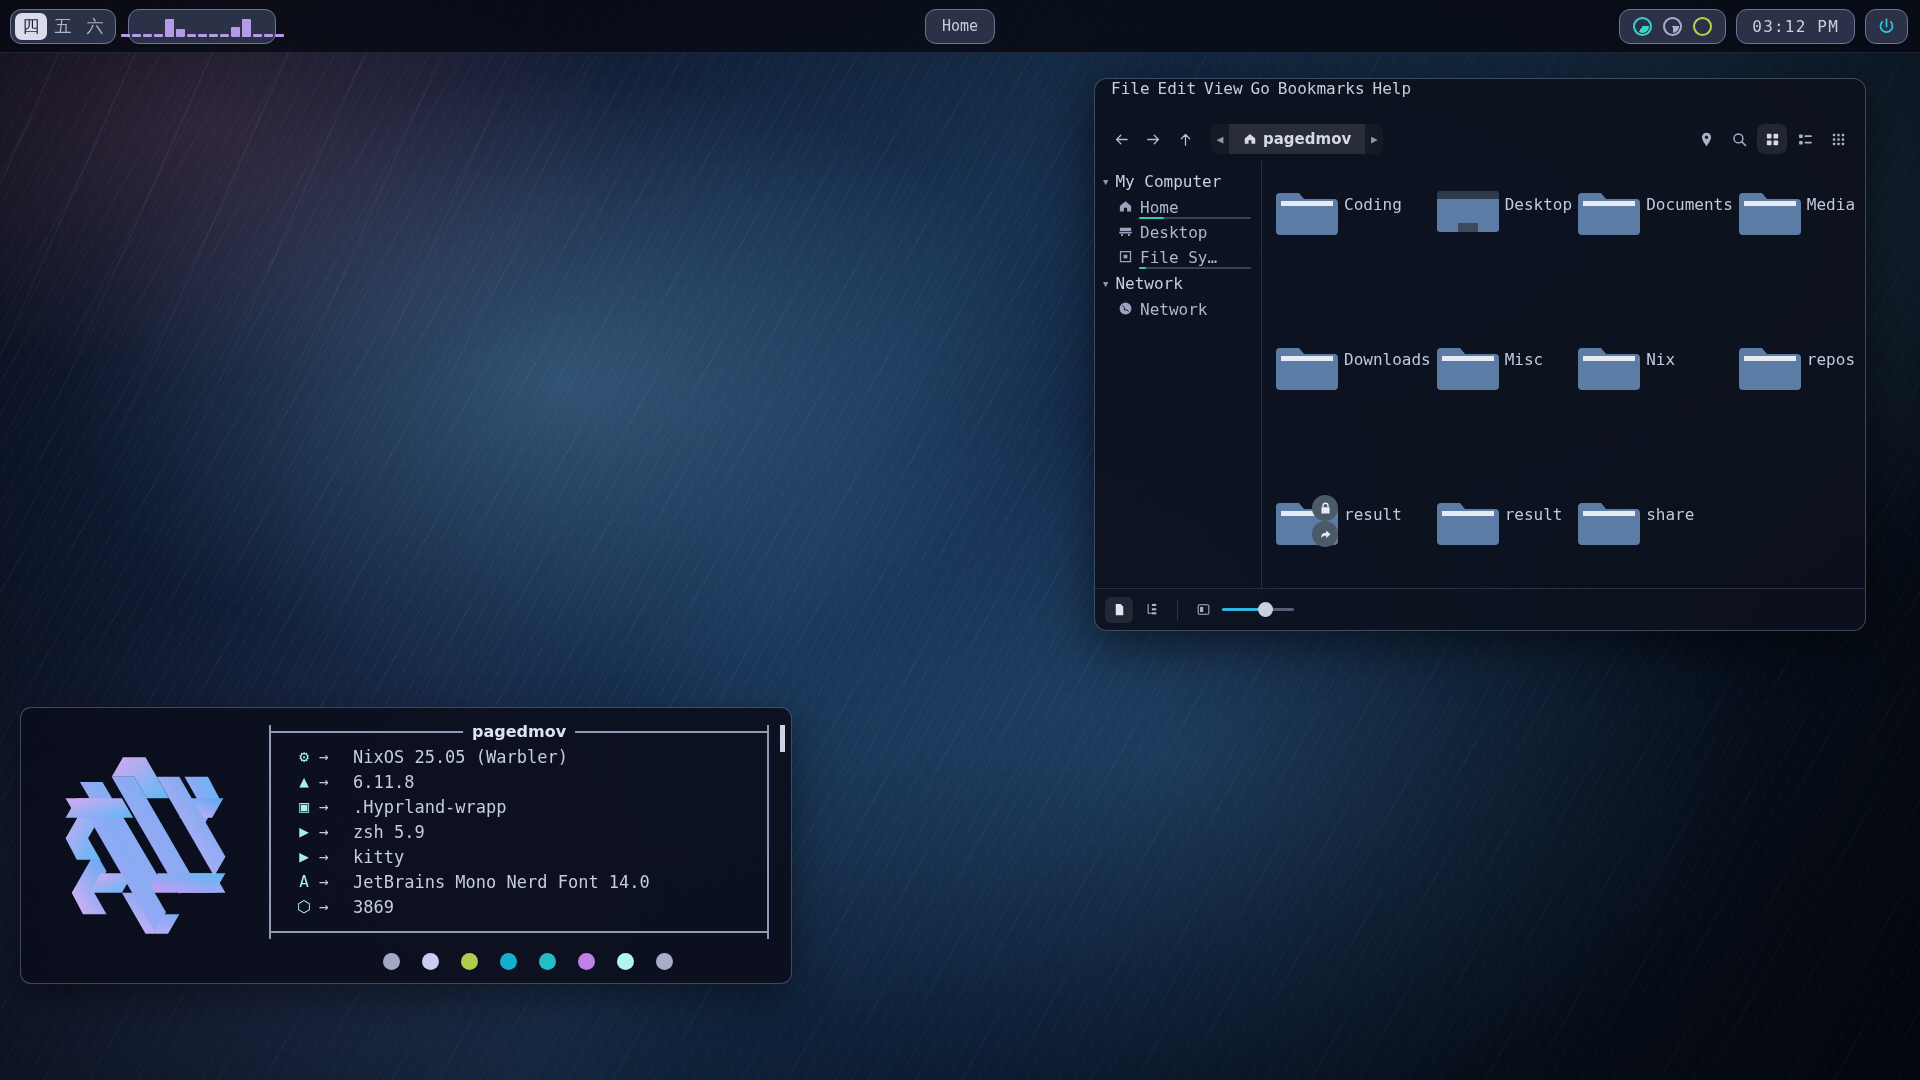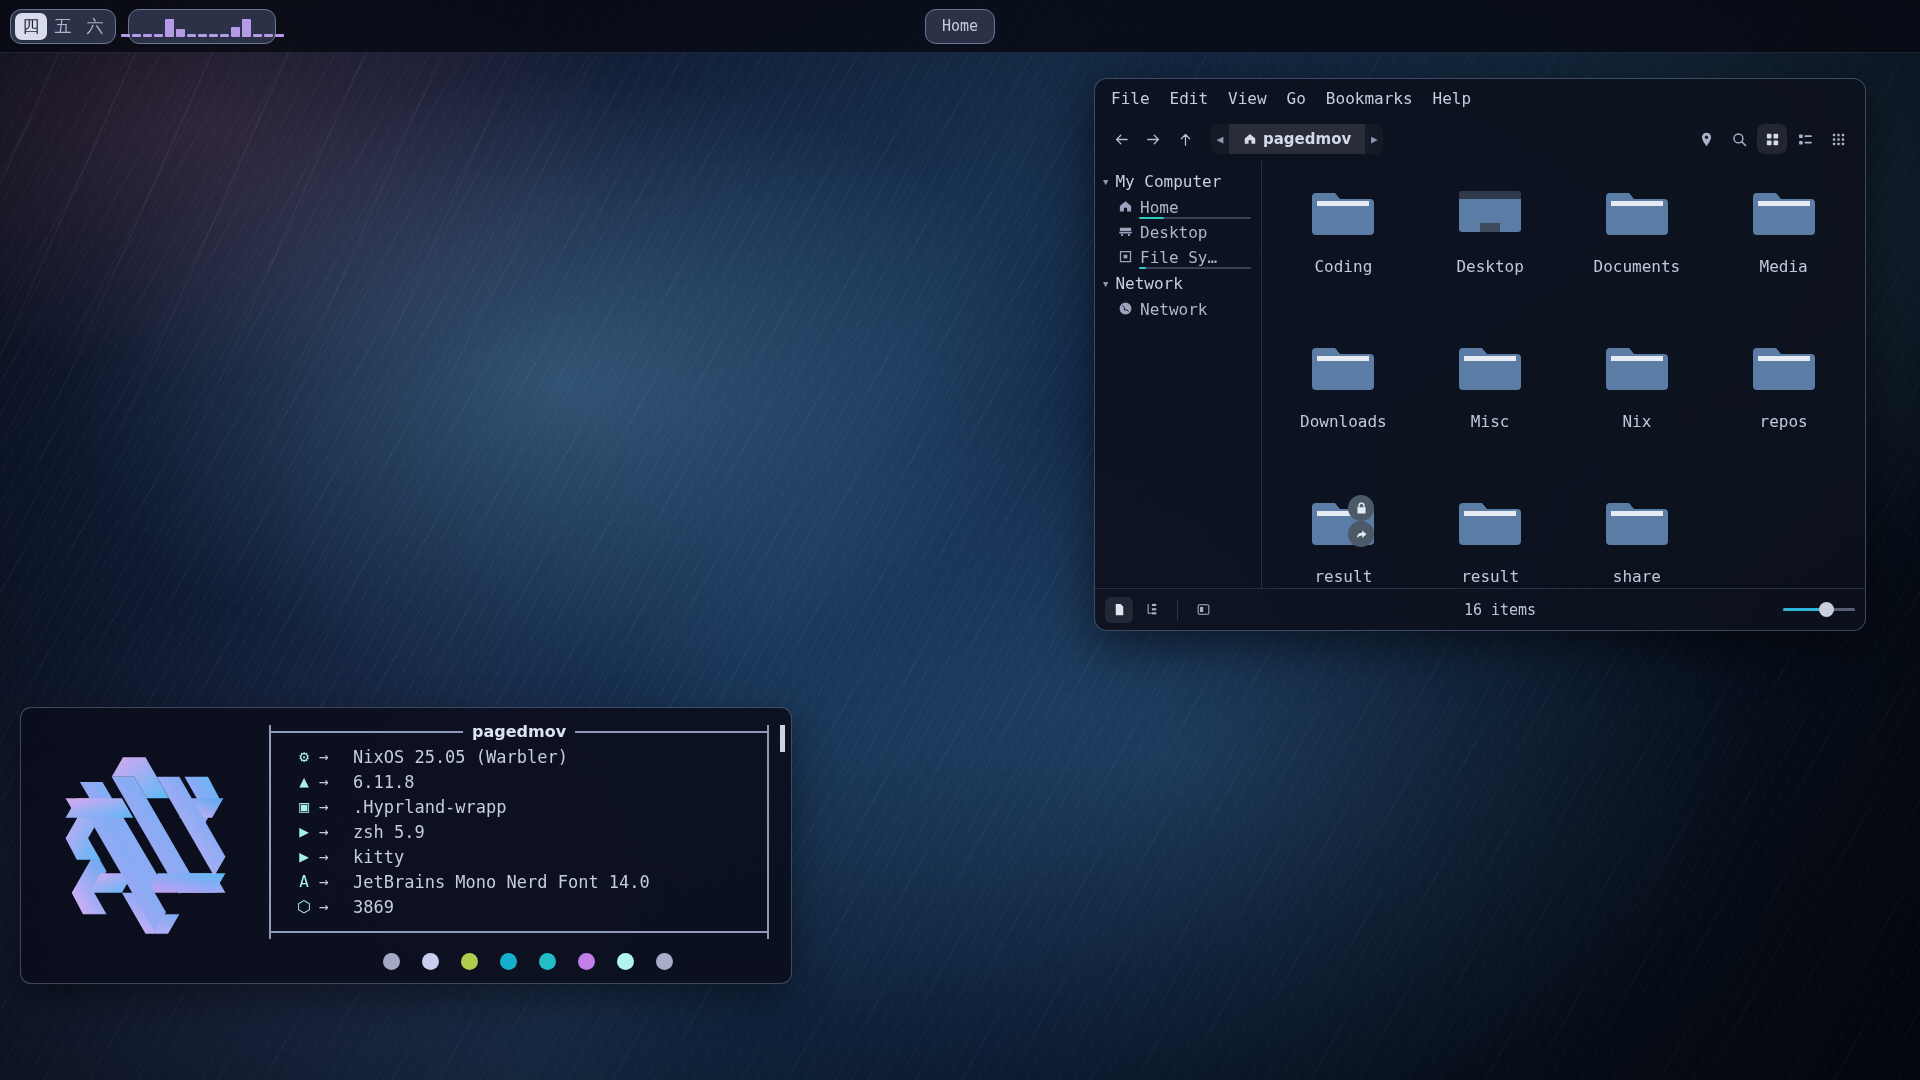--- a/index.html
+++ b/index.html
@@ -130,22 +130,22 @@
     background: rgba(13,17,30,0.94);
     border: 1px solid rgba(130,150,190,0.42);
     border-radius: 13px;
     z-index: 30;
     display: flex; flex-direction: column;
     overflow: hidden;
     box-shadow: 0 14px 48px rgba(0,0,0,0.55);
     color: #c2c9dd;
   }
   #menubar {
-    height: 38px; display: flex; align-items: center;
-    padding: 0 16px; gap: 20px;
+    height: 38px; display: flex; 
+    padding: 0 16px; gap: 8px;
     font-size: 16px; color: #c6cdde;
   }
   .menu-item { cursor: default; }
 
   #toolbar {
     height: 44px; display: flex; align-items: center;
     padding: 0 12px; gap: 4px;
   }
   .tb-btn {
     width: 28px; height: 28px;
@@ -200,22 +200,22 @@
 
   #icon-grid {
     flex: 1;
     display: grid;
     grid-template-columns: repeat(4, 1fr);
     grid-auto-rows: 155px;
     padding: 10px 8px 0 8px;
     align-content: start;
   }
   .file-cell {
-    display: flex; flex-direction: column;
-    align-items: center; justify-content: flex-start;
+    display: flex; flex-direction: row;
+    justify-content: flex-start;
     padding-top: 12px;
   }
   .ficon { width: 74px; height: 62px; position: relative; }
   .fname {
     margin-top: 12px; font-size: 16px; color: #c1c8db;
     max-width: 140px; text-align: center;
     white-space: nowrap; overflow: hidden; text-overflow: ellipsis;
   }
 
   #statusbar {
@@ -322,20 +322,40 @@
           <div class="vb" style="height: 3px; background: rgb(182, 154, 232);"></div>
           <div class="vb" style="height: 3px; background: rgb(182, 154, 232);"></div>
           <div class="vb" style="height: 3px; background: rgb(182, 154, 232);"></div>
         </div>
     </div>
 
     <div id="ws-name">
       <span>Home</span>
     </div>
 
+    <div id="tray-right">
+      <div class="bar-mod" id="sys-indicators">
+          <div class="ring" style="border-color: rgb(63, 208, 201);">
+            <i style="background: conic-gradient(from 90deg, rgb(63, 208, 201) 0deg, rgb(63, 208, 201) 126deg, transparent 126deg);"></i>
+          </div>
+          <div class="ring" style="border-color: rgb(169, 176, 201);">
+            <i style="background: conic-gradient(from 90deg, rgb(169, 176, 201) 0deg, rgb(169, 176, 201) 90deg, transparent 90deg);"></i>
+          </div>
+          <div class="ring" style="border-color: rgb(180, 212, 74);"></div>
+        </div>
+      <div class="bar-mod" id="clock">
+        <span>03:12 PM</span>
+      </div>
+      <div class="bar-mod" id="power-btn">
+        <svg width="19" height="19" viewBox="0 0 24 24">
+          <path d="M12 3 L12 12" stroke="#2ec8dc" stroke-width="2.2" stroke-linecap="round" fill="none"></path>
+          <path d="M6.5 6.2 A7.6 7.6 0 1 0 17.5 6.2" stroke="#2ec8dc" stroke-width="2.2" stroke-linecap="round" fill="none"></path>
+        </svg>
+      </div>
+    </div>
   </div>
 
   <div id="filemanager">
 
     <div id="menubar">
         <div class="menu-item">File</div>
         <div class="menu-item">Edit</div>
         <div class="menu-item">View</div>
         <div class="menu-item">Go</div>
         <div class="menu-item">Bookmarks</div>
@@ -567,21 +587,20 @@
           <rect x="11" y="16.4" width="7" height="3.4" fill="#aab2c8"></rect>
         </svg>
       </div>
       <div class="sb-sep"></div>
       <div class="sb-btn">
         <svg width="15" height="15" viewBox="0 0 24 24">
           <rect x="3.5" y="4.5" width="17" height="15" rx="2" stroke="#aab2c8" stroke-width="1.7" fill="none"></rect>
           <rect x="6.5" y="8" width="5" height="8" fill="#aab2c8"></rect>
         </svg>
       </div>
-      <div id="item-count">16 items</div>
       <div id="zoom-slider">
         <div id="zs-track"></div>
         <div id="zs-fill"></div>
         <div id="zs-knob"></div>
       </div>
     </div>
   </div>
 
   <div id="fastfetch">
     <div id="nix-logo">

